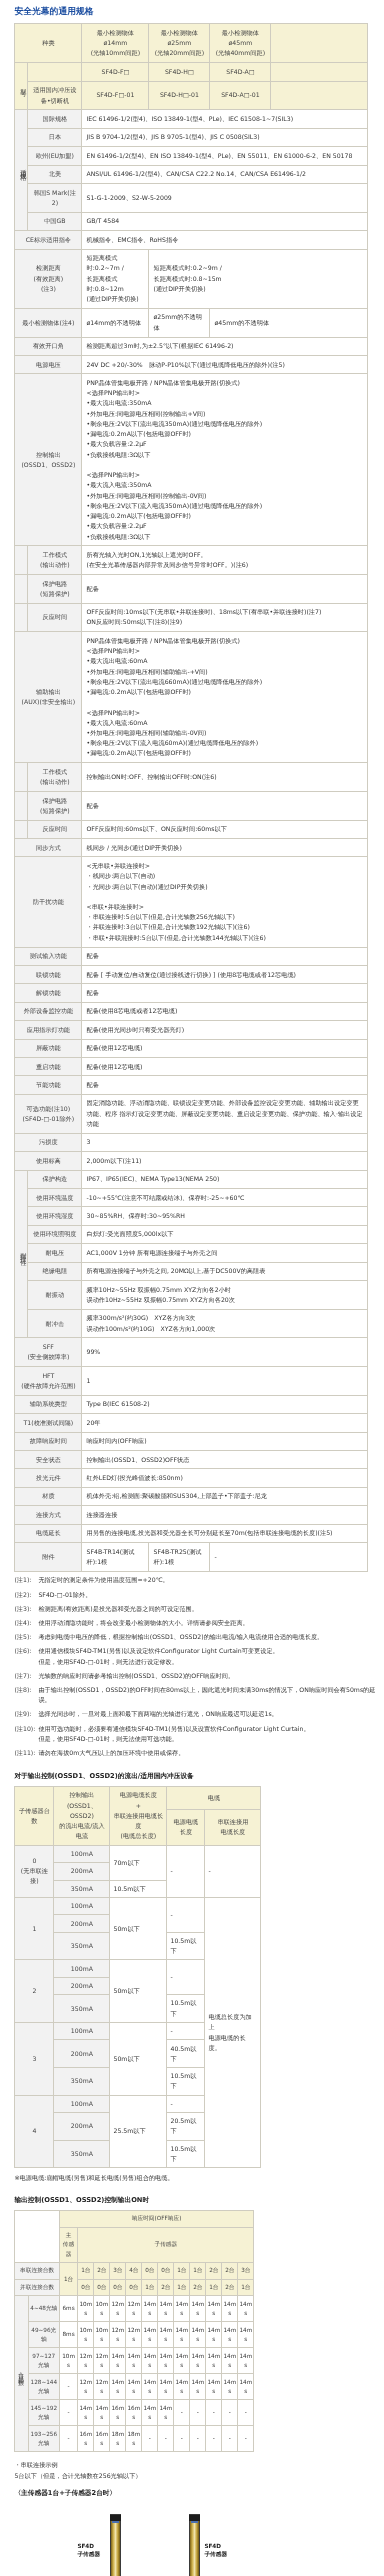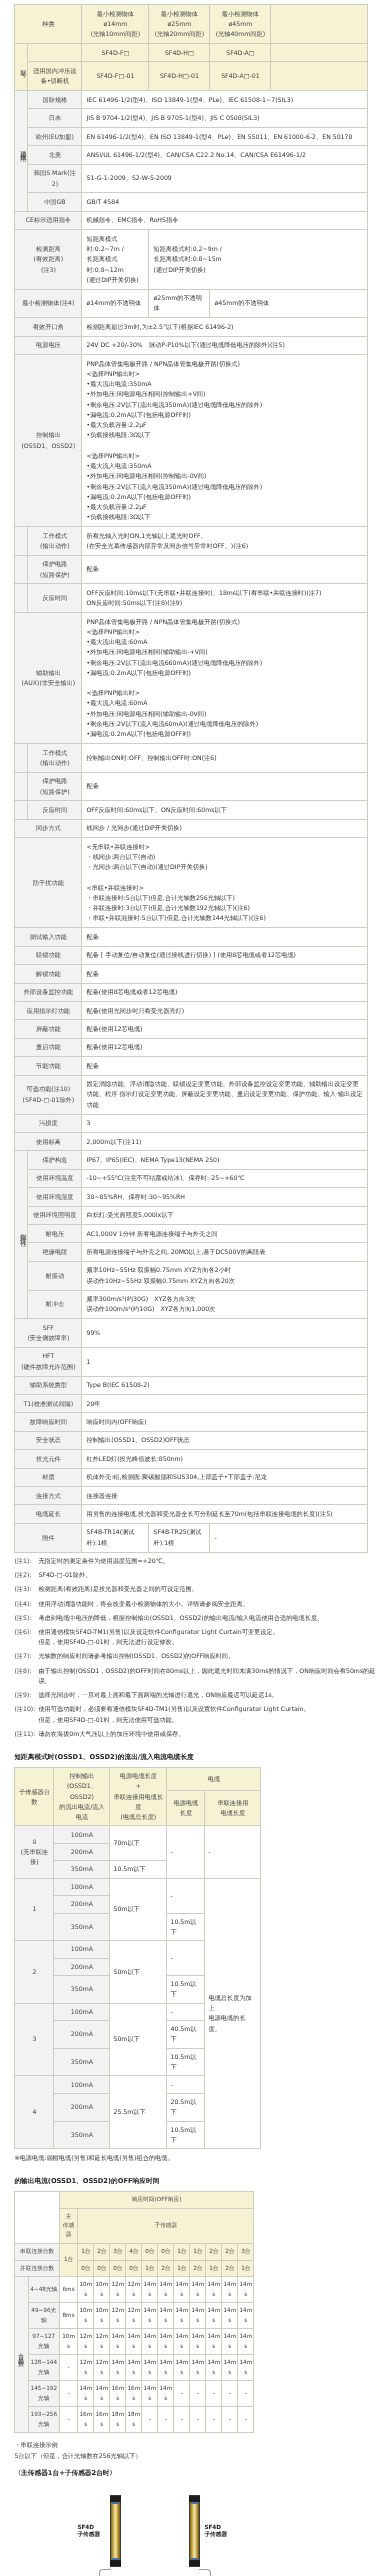--- a/index.html
+++ b/index.html
@@ -40,20 +40,21 @@
   .hook{position:absolute;top:2.6px;bottom:2.6px;width:11.3px;border:1px solid #9b9b9b;}
   .hl{left:-11.3px;border-right:none;border-radius:4.1px 0 0 4.1px;}
   .hr{right:-11.3px;border-left:none;border-radius:0 4.1px 4.1px 0;}
   .dlabel{position:absolute;font-size:5.7px;color:#222;line-height:1.35;font-weight:bold;}
 </style>
 </head>
 <body>
 
 <div class="page">
 
+  <h1 class="title">安全光幕的通用规格</h1>
 
   <table class="tbl" style="width:354px">
     <colgroup>
         <col style="width:13px">
         <col style="width:54px">
         <col style="width:67px">
         <col style="width:61px">
         <col style="width:61px">
         <col style="width:97px">
       </colgroup>
@@ -397,21 +398,21 @@
         <span class="nid">(注10):</span>
         <span class="ntx">使用可选功能时，必须要有通信模块SF4D-TM1(另售)以及设置软件Configurator Light Curtain。
 但是，使用SF4D-□-01时，则无法使用可选功能。</span>
       </div>
     <div class="note">
         <span class="nid">(注11):</span>
         <span class="ntx">请勿在海拔0m大气压以上的加压环境中使用或保存。</span>
       </div>
   </div>
 
-  <h3 class="sub">短距离模式时(OSSD1、OSSD2)的流出/流入电流电缆长度</h3>
+  <h3 class="sub">对于输出控制(OSSD1、OSSD2)的流出/适用国内冲压设备</h3>
   <table class="tbl cable" style="width:246px">
     <colgroup>
         <col style="width:39px">
         <col style="width:56px">
         <col style="width:57px">
         <col style="width:38px">
         <col style="width:56px">
       </colgroup>
     <tbody>
         <tr>
@@ -498,21 +499,21 @@
           <td>20.5m以下</td>
         </tr>
         <tr>
           <td class="l">350mA</td>
           <td>10.5m以下</td>
         </tr>
       </tbody>
   </table>
   <div class="foot">※电源电缆:底帽电缆(另售)和延长电缆(另售)组合的电缆。</div>
 
-  <h3 class="sub">的输出电流(OSSD1、OSSD2)的OFF响应时间</h3>
+  <h3 class="sub">输出控制(OSSD1、OSSD2)控制输出ON时</h3>
   <table class="tbl off" style="width:239px">
     <colgroup>
         <col style="width:13.4px">
         <col style="width:31px">
         <col style="width:18.5px">
         <col style="width:16px">
         <col style="width:16px">
         <col style="width:16px">
         <col style="width:16px">
         <col style="width:16px">

